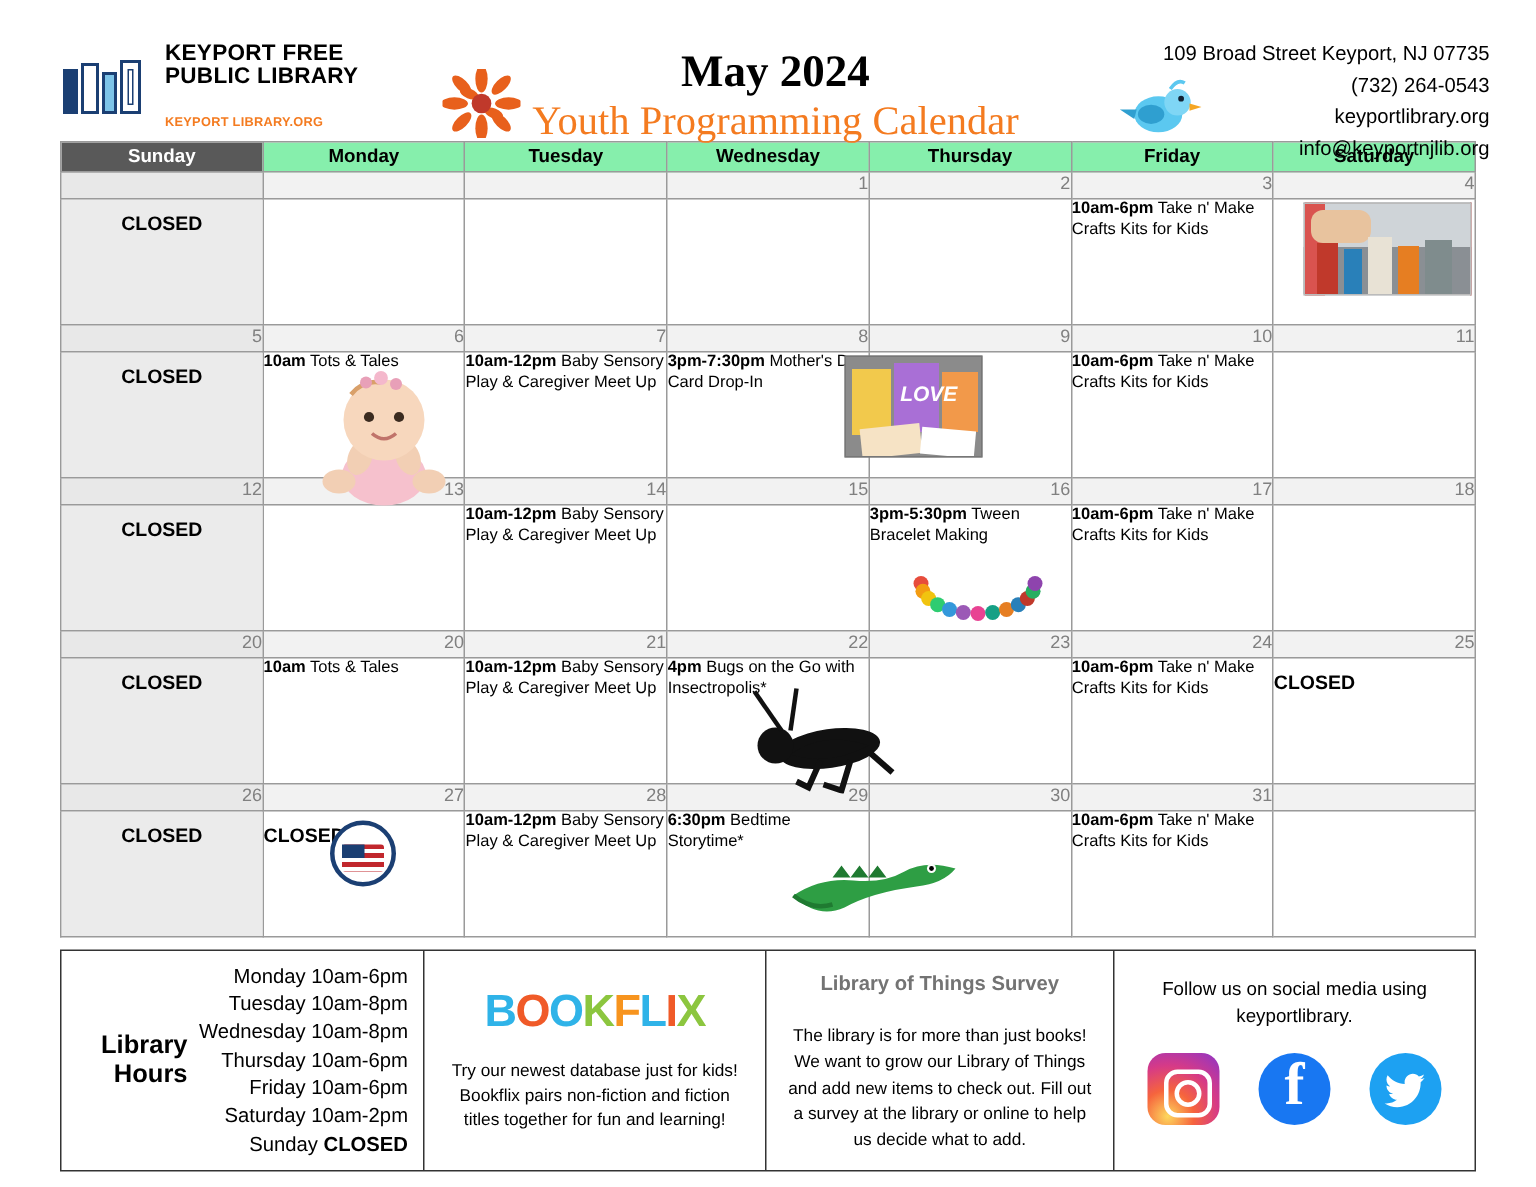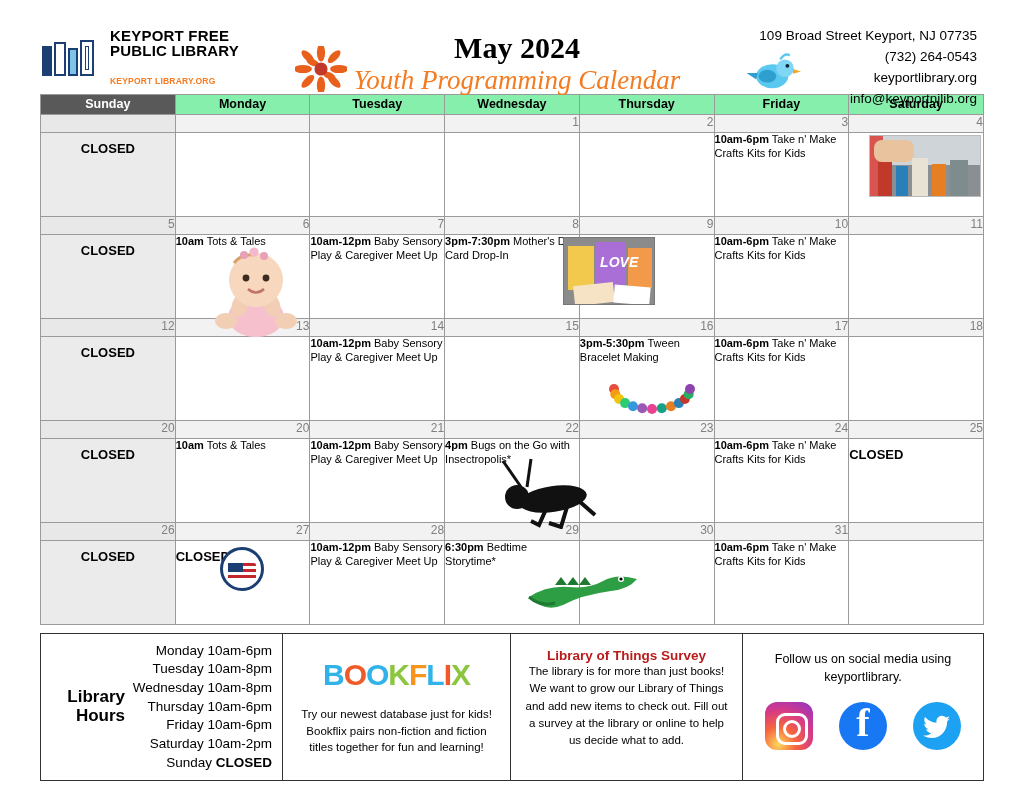--- a/index.html
+++ b/index.html
@@ -86,25 +86,24 @@
     font-weight: bold;
     color: #000;
     line-height: 1.05;
   }
   .title-sub {
     font-family: "Liberation Serif", serif;
     font-size: 27px;
     color: #f47b20;
     line-height: 1.1;
     margin-top: 2px;
-    font-style: italic;
   }
   .contact {
     position: absolute;
-    right: 17px; top: 14px;
+    right: 1px; top: 14px;
     text-align: right;
     font-size: 13.5px;
     line-height: 1.55;
     color: #000;
   }
 
   
   table.cal {
     border-collapse: collapse;
     width: 944px;
@@ -266,23 +265,23 @@
   .bookflix-word span:nth-child(7){color:#f05a28;}
   .bookflix-word span:nth-child(8){color:#8cc63f;}
   .p-bookflix p {
     font-size: 11.5px;
     line-height: 1.45;
     margin: 14px 4px 0 4px;
   }
 
   .p-survey { width: 232px; text-align: center; }
   .p-survey h4 {
-    color: #b91c1c;
+    color: #737373;
     font-size: 13.5px;
-    margin: 6px 0 0 0;
+    margin: 6px 0 20px 0;
     font-weight: bold;
   }
   .p-survey p {
     font-size: 11.5px;
     line-height: 1.5;
     margin: 0 2px;
   }
 
   .p-social { flex: 1; text-align: center; }
   .p-social p {

